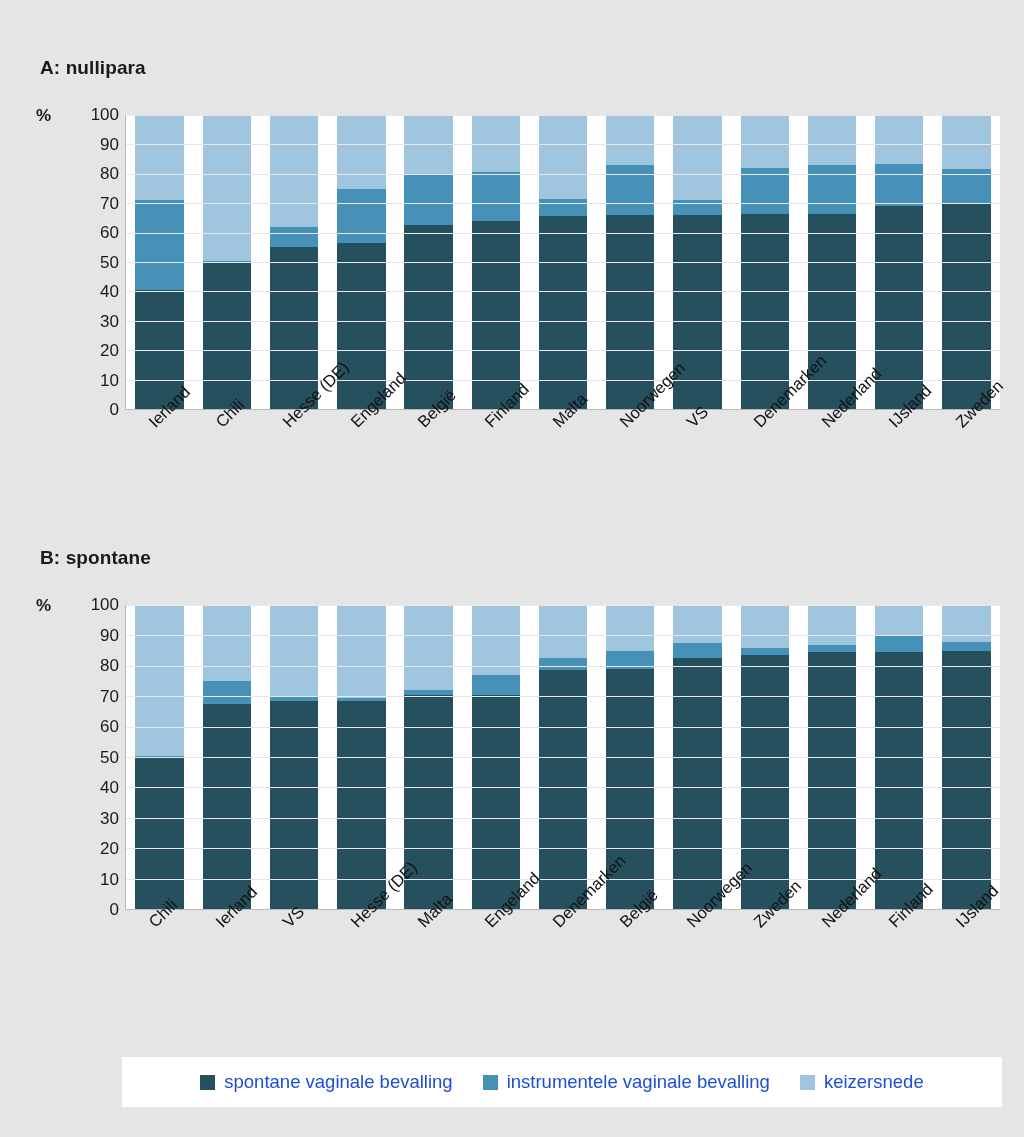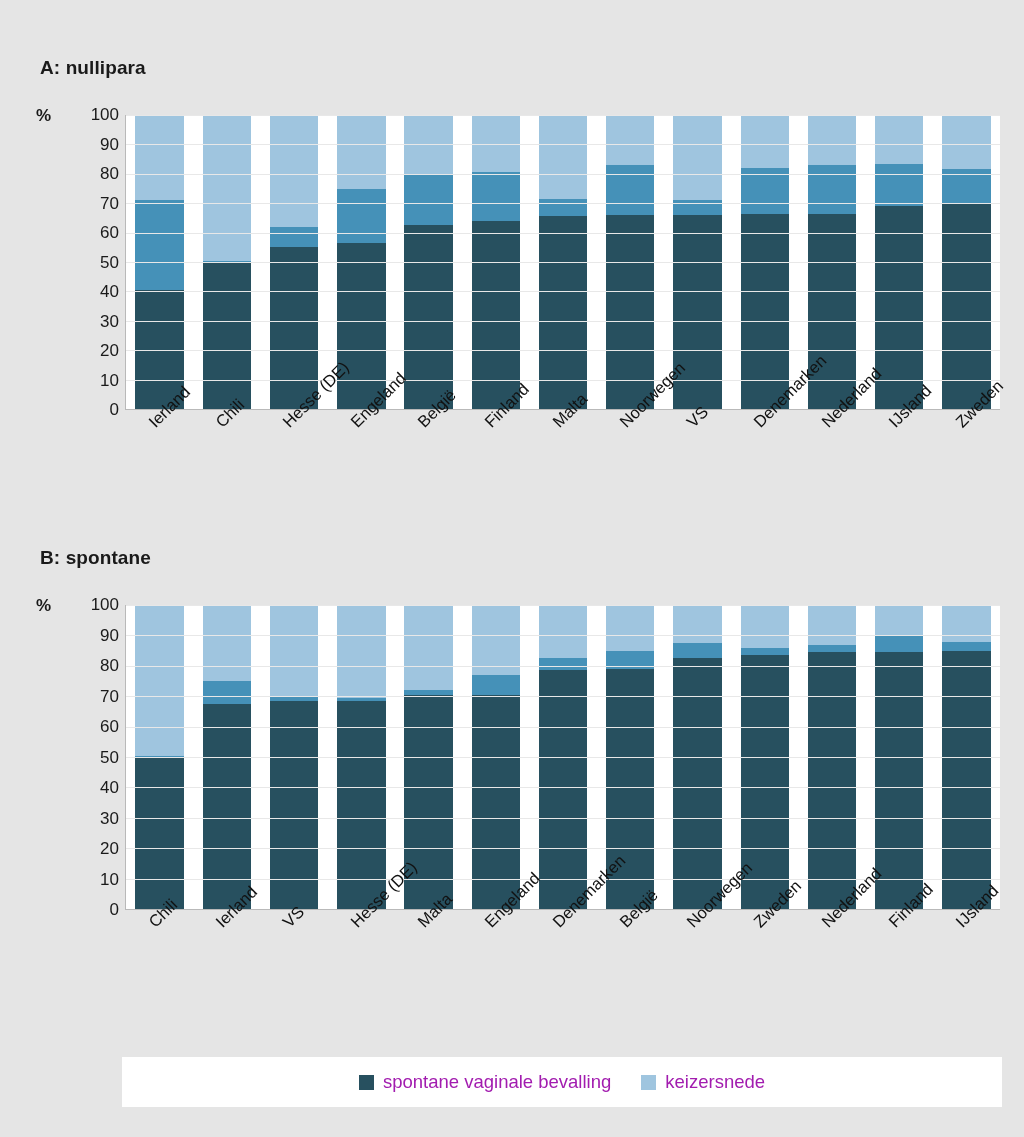--- a/index.html
+++ b/index.html
@@ -106,21 +106,21 @@
     left: 122px; top: 1057px;
     width: 880px; height: 50px;
     background: #ffffff;
     display: flex;
     align-items: center;
     justify-content: center;
     gap: 30px;
   }
   .legend-item { display: flex; align-items: center; gap: 9px; }
   .legend-swatch { width: 15px; height: 15px; flex: none; }
-  .legend-text { font-size: 18.5px; color: #a21caf; white-space: nowrap; }
+  .legend-text { font-size: 18.5px; color: #1d4ed8; white-space: nowrap; }
 </style>
 </head>
 <body>
 
 <div class="page">
 
   <div class="panel-title" id="titleA">A: nullipara</div>
   <div class="pct-label" id="pctA">%</div>
 
   <div class="yaxisA" id="yaxisA">
@@ -393,18 +393,22 @@
       <div class="xlabel" style="left: calc(88.4615% - 14px);">Finland</div>
       <div class="xlabel" style="left: calc(96.1538% - 14px);">IJsland</div>
     </div>
 
   <div id="legend">
       <div class="legend-item">
         <span class="legend-swatch" style="background: rgb(39, 80, 95);"></span>
         <span class="legend-text">spontane vaginale bevalling</span>
       </div>
       <div class="legend-item">
+        <span class="legend-swatch" style="background: rgb(69, 145, 184);"></span>
+        <span class="legend-text">instrumentele vaginale bevalling</span>
+      </div>
+      <div class="legend-item">
         <span class="legend-swatch" style="background: rgb(159, 197, 223);"></span>
         <span class="legend-text">keizersnede</span>
       </div>
     </div>
 
 </div>
 
 </body></html>

